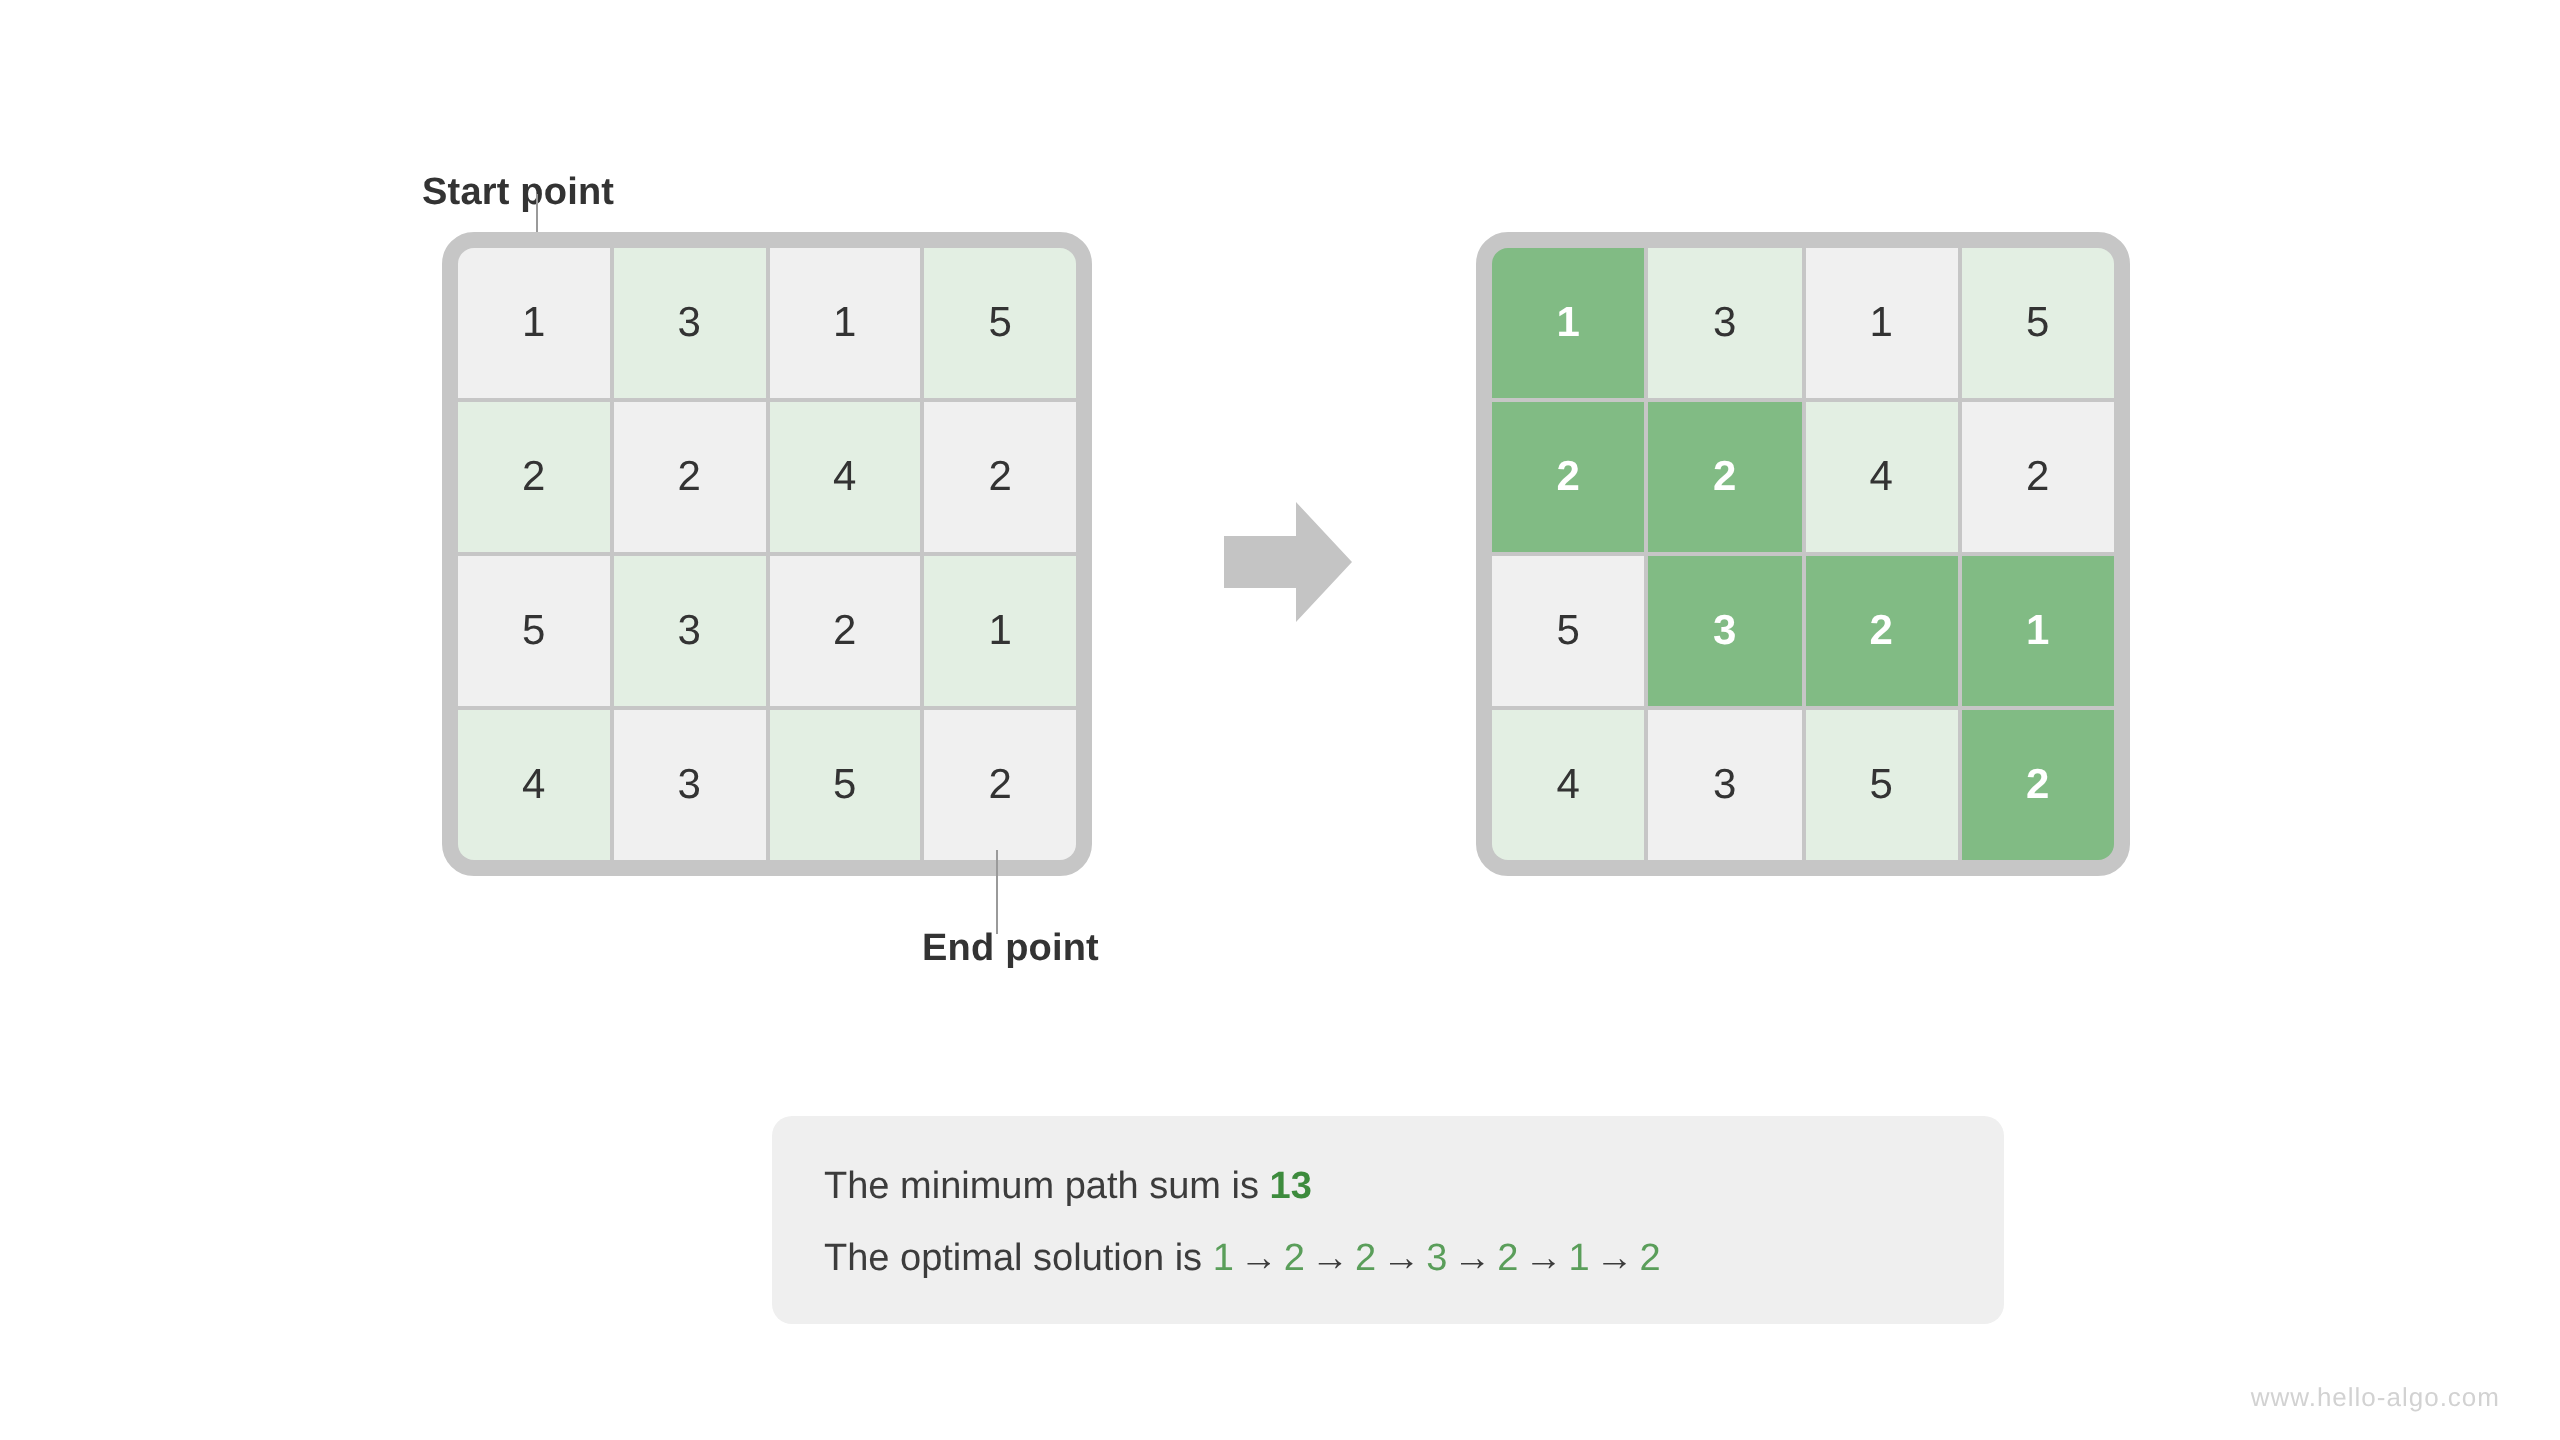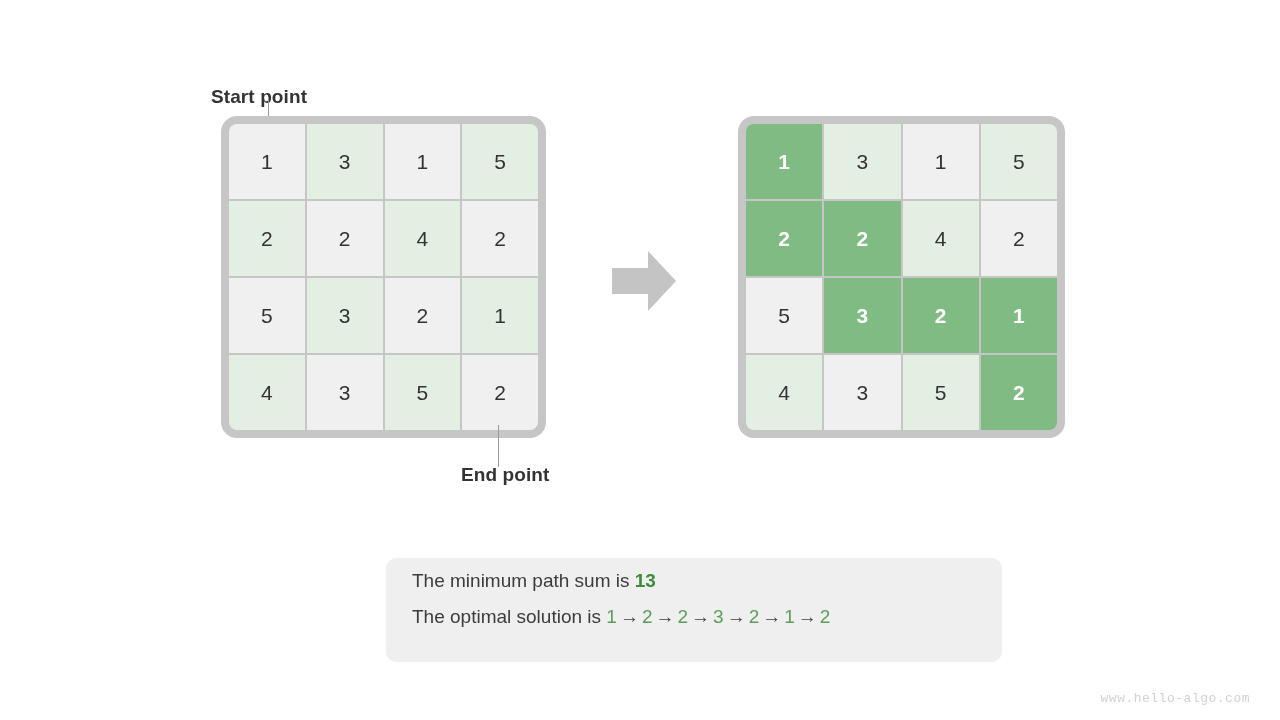--- a/index.html
+++ b/index.html
@@ -85,21 +85,21 @@
   
   #caption-box {
     position: absolute;
     left: 386px;
     top: 558px;
     width: 616px;
     height: 104px;
     box-sizing: border-box;
     background: #efefef;
     border-radius: 10px;
-    padding: 5px 26px;
+    padding: 18px 26px;
   }
   .caption-line {
     font-size: 19px;
     color: #3c3c3c;
     line-height: 36px;
     white-space: nowrap;
   }
   .cap-sum {
     font-weight: bold;
     color: #3d8b3d;
@@ -110,21 +110,21 @@
   .path-arrow {
     color: #3c3c3c;
     padding: 0 3px;
   }
 
   
   #watermark {
     position: absolute;
     right: 30px;
     bottom: 14px;
-    font-family: Liberation Mono, monospace;
+    font-family: Liberation Sans, sans-serif;
     font-size: 13px;
     color: #d2d2d2;
     letter-spacing: 0.5px;
   }
 </style>
 </head>
 <body>
 
 <div id="figure">
 

